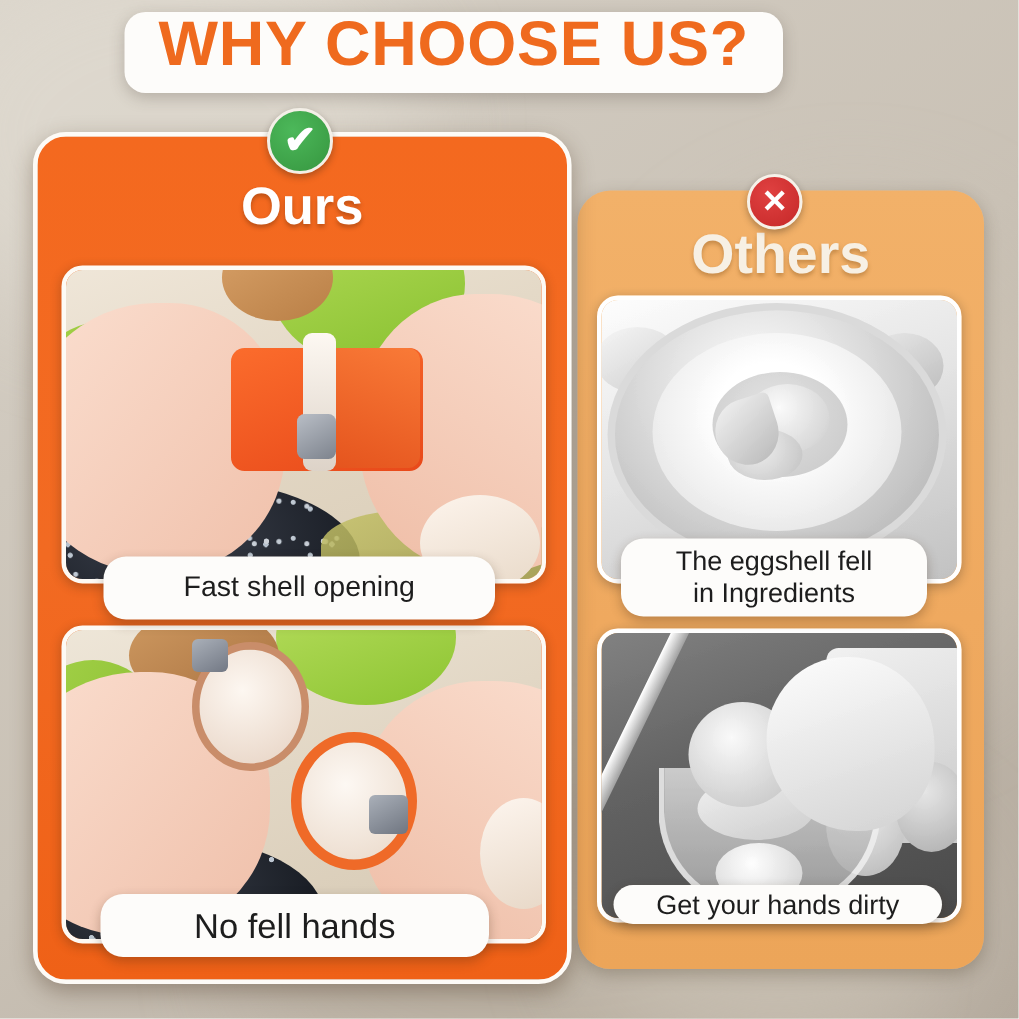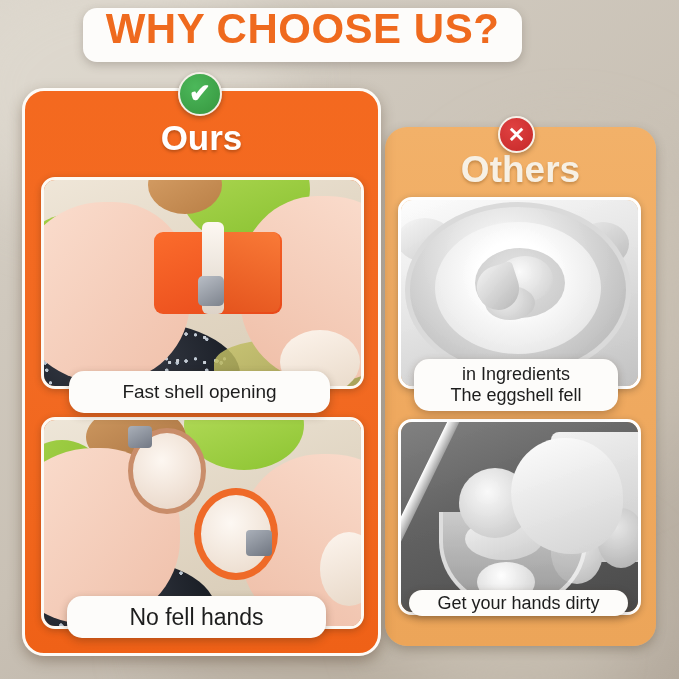--- a/index.html
+++ b/index.html
@@ -303,16 +303,16 @@
       <div class="sh x2-knife"></div>
     </div>
   </div>
 </div>
 
 <div class="badge badge-x">
   <span class="glyph glyph-x">✕</span>
 </div>
 
 <div class="caption cap-oth1">
+  <span>The eggshell fell</span>
   <span>in Ingredients</span>
-  <span>The eggshell fell</span>
 </div>
 <div class="caption cap-oth2">Get your hands dirty</div>
 
 </body></html>

